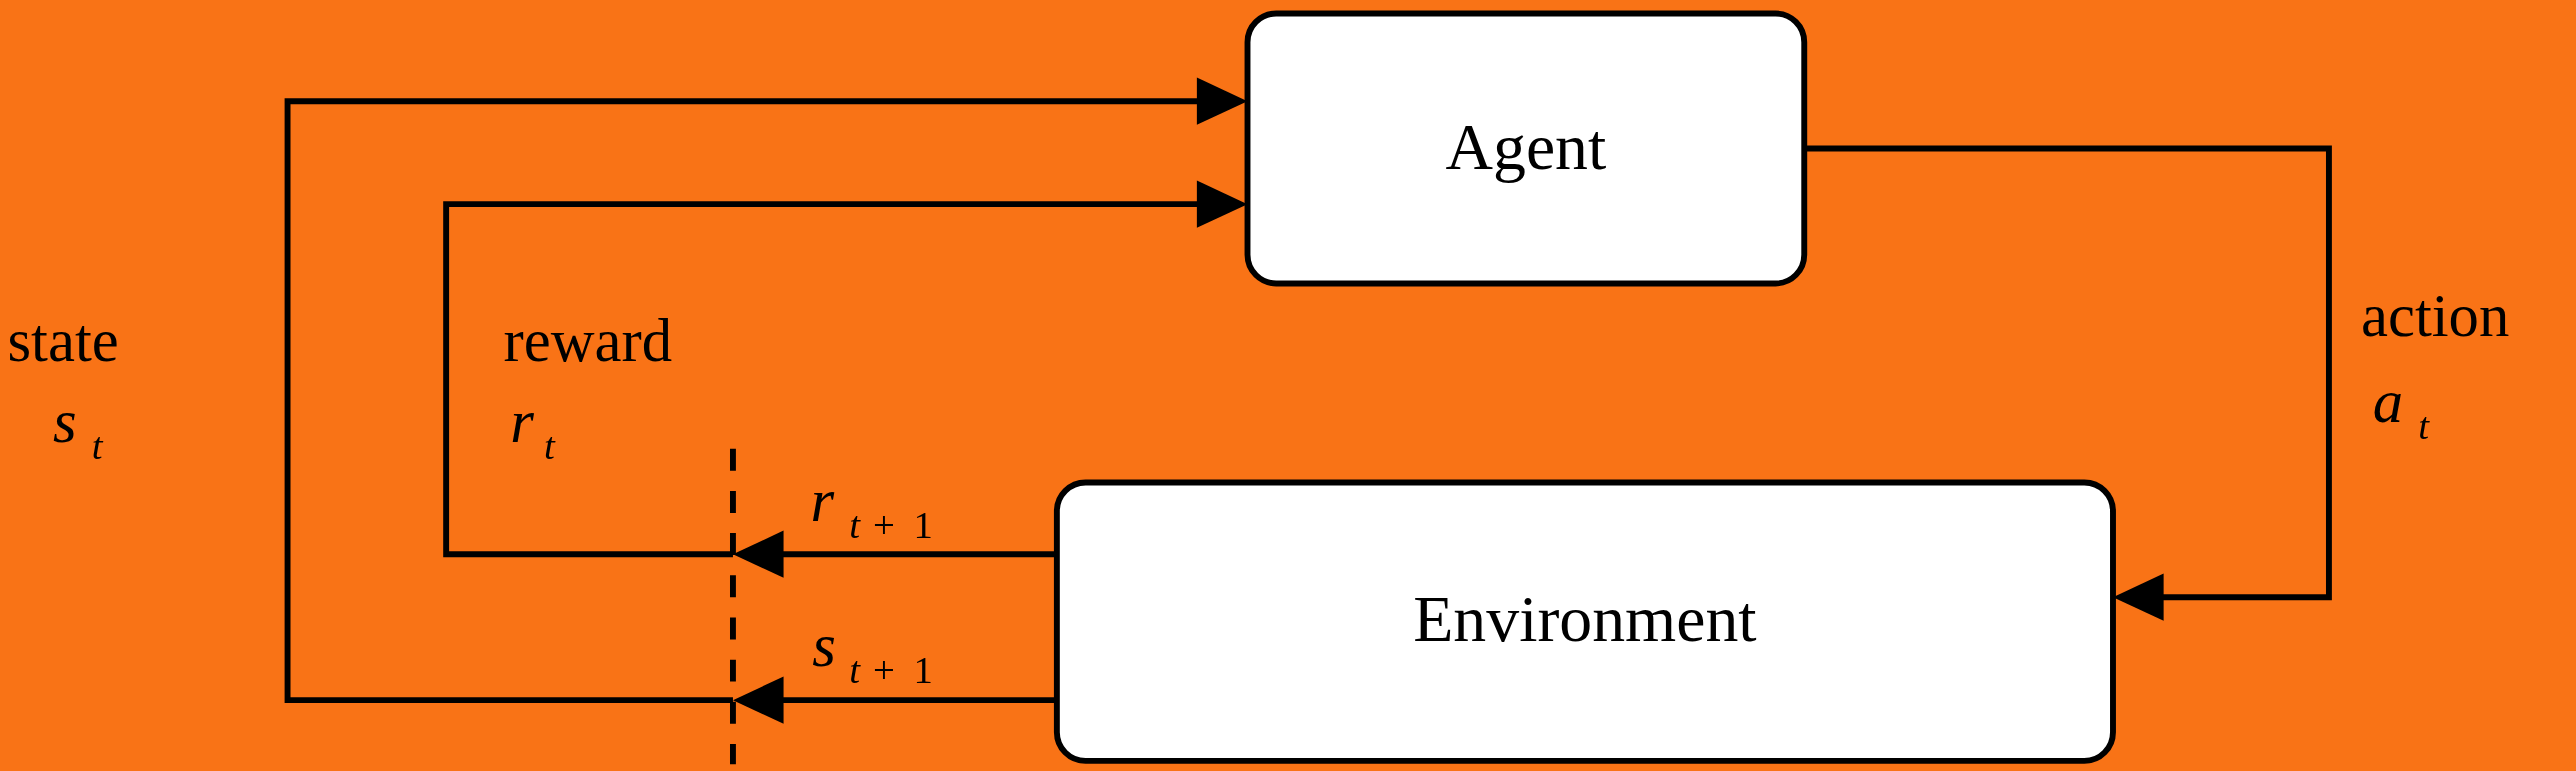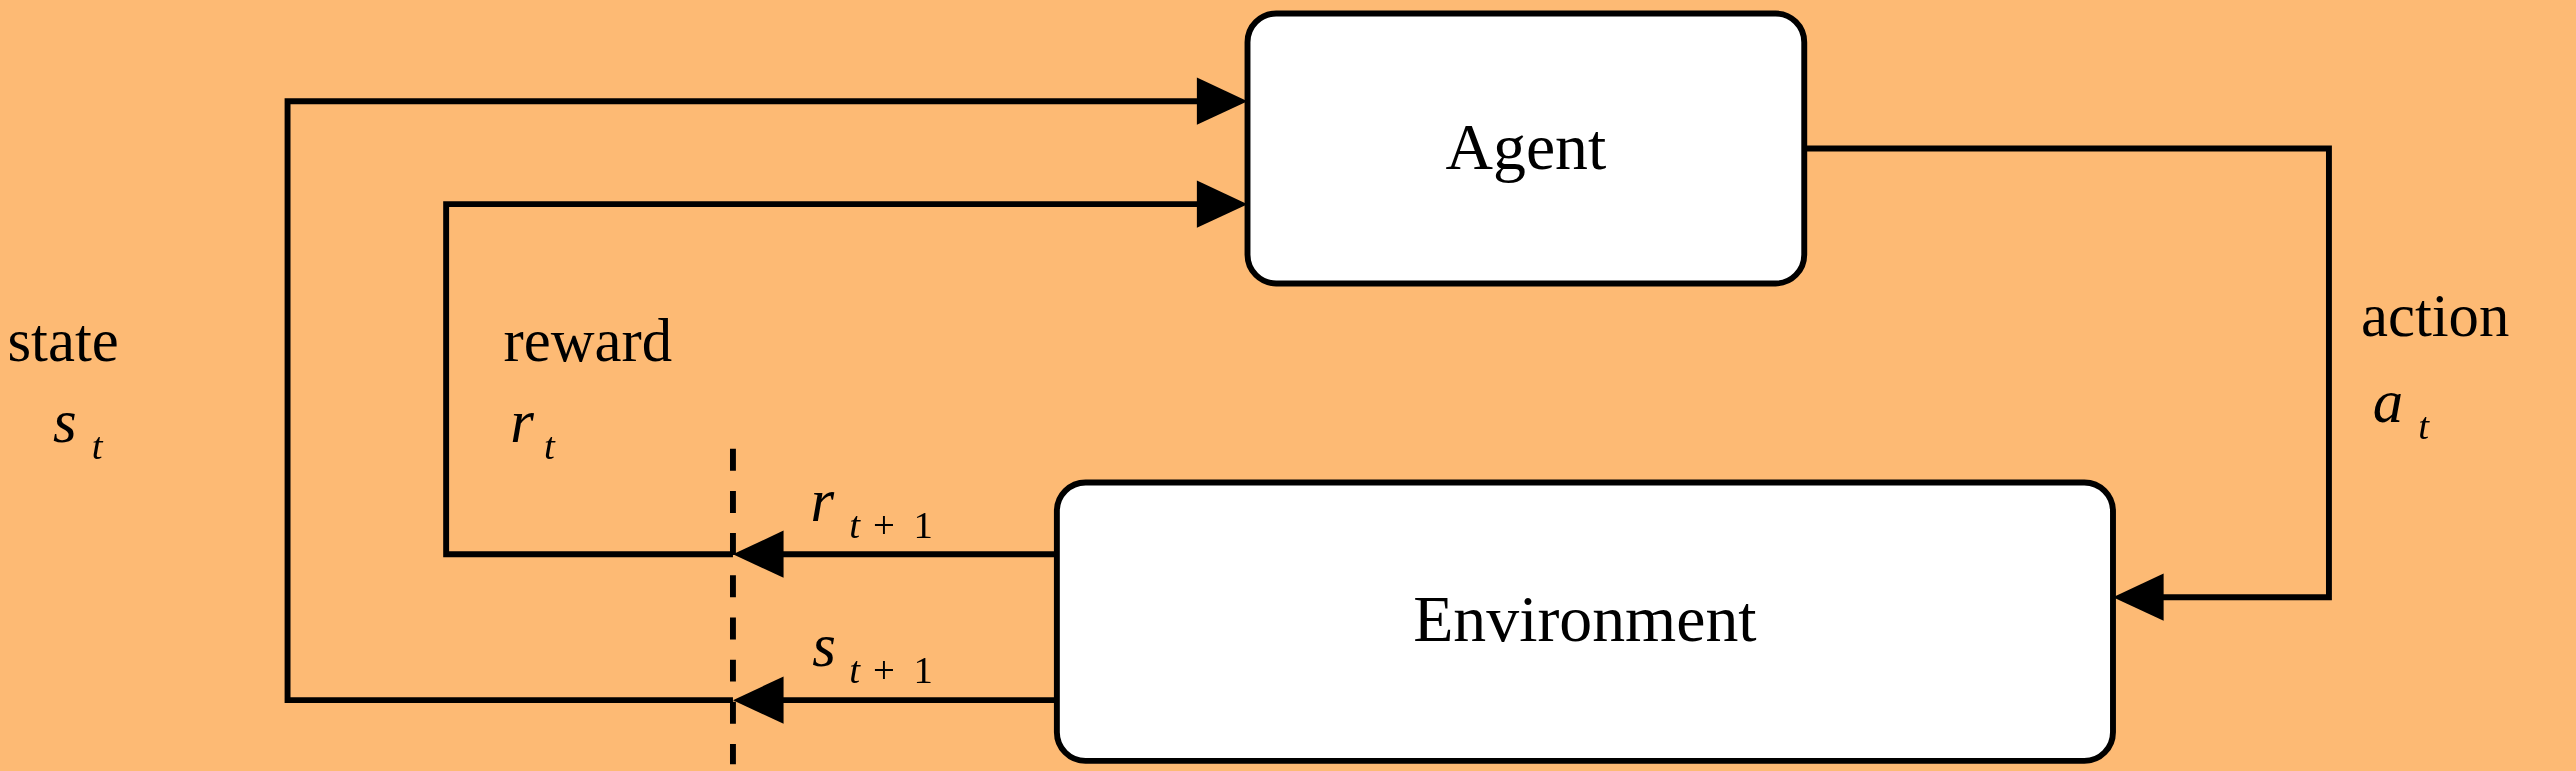--- a/index.html
+++ b/index.html
@@ -4,21 +4,21 @@
 <style>
   html, body {
     margin: 0;
     padding: 0;
     background: #ffffff;
   }
   #canvas {
     position: relative;
     width: 2576px;
     height: 771px;
-    background: #fdba74;
+    background: #f97316;
     overflow: hidden;
     font-family: "Liberation Serif", "DejaVu Serif", serif;
   }
   svg#diagram {
     position: absolute;
     top: 0;
     left: 0;
     width: 2576px;
     height: 771px;
   }

